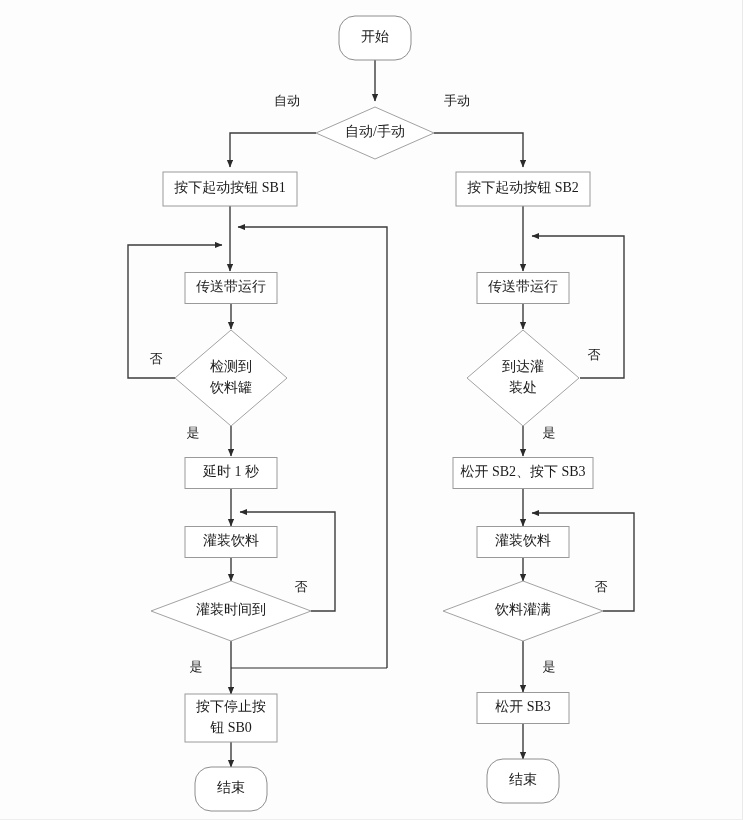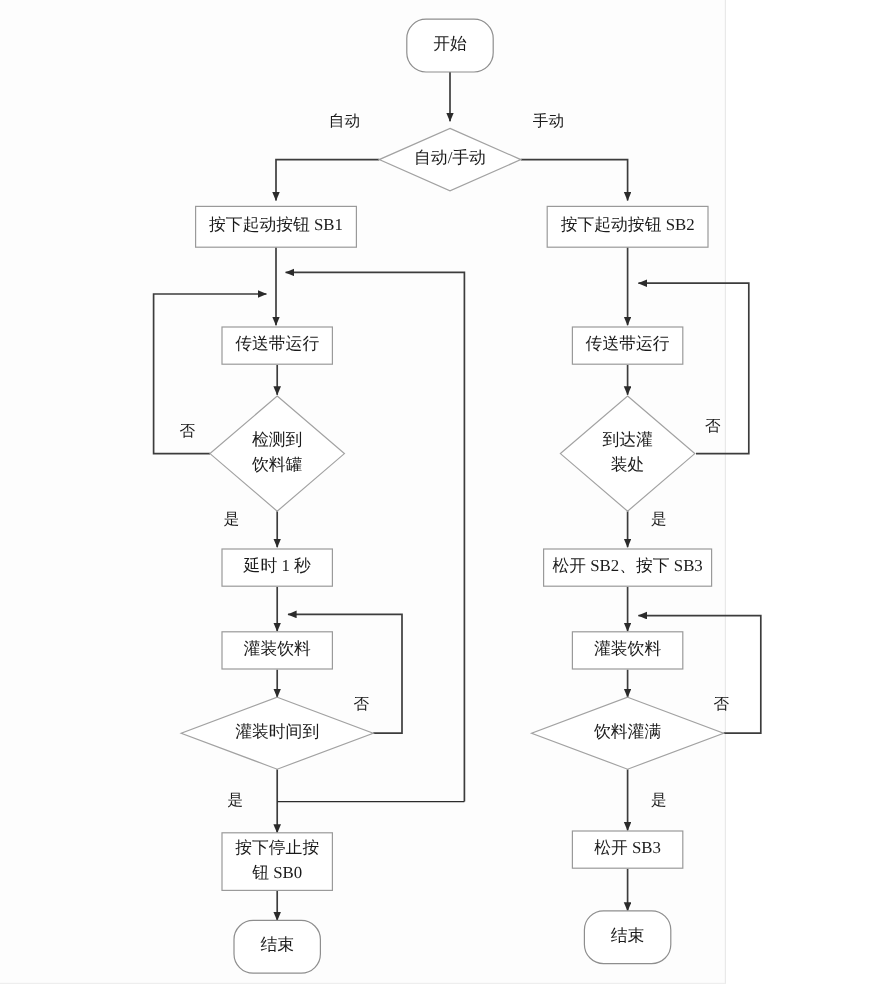--- a/index.html
+++ b/index.html
@@ -8,21 +8,21 @@
     background: #ffffff;
   }
   body {
     width: 743px;
     height: 820px;
     font-family: "Liberation Serif", "DejaVu Serif", serif;
     overflow: hidden;
   }
   #canvas-wrap {
     position: relative;
-    width: 605px;
+    width: 743px;
     height: 820px;
     background: #fdfdfd;
     box-sizing: border-box;
     border-right: 1px solid #e9e9e9;
     border-bottom: 1px solid #eeeeee;
   }
   svg#flowchart {
     display: block;
     width: 743px;
     height: 820px;

